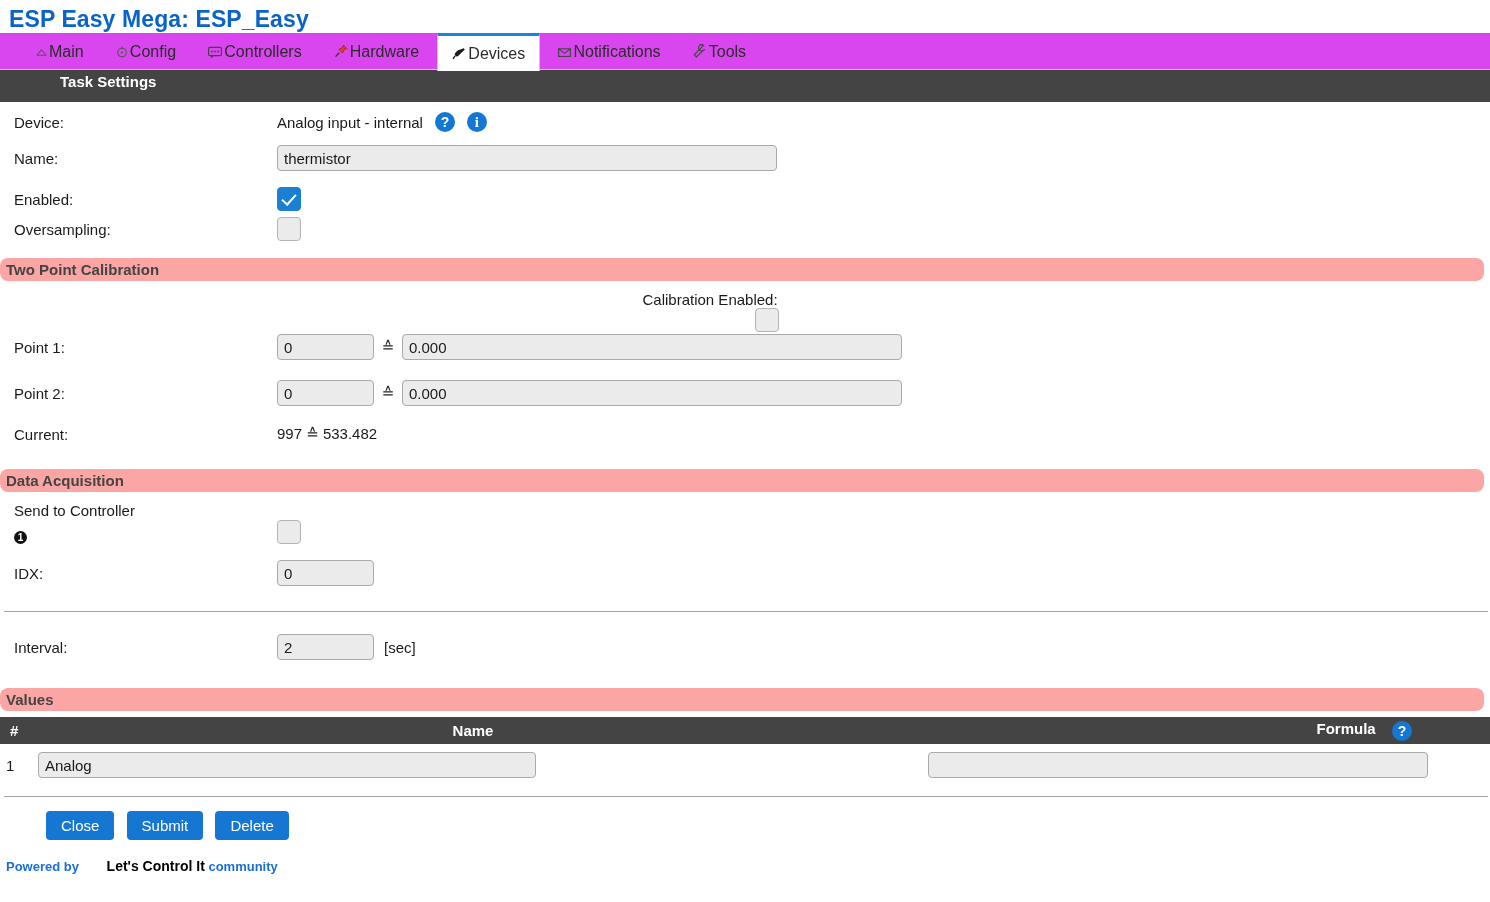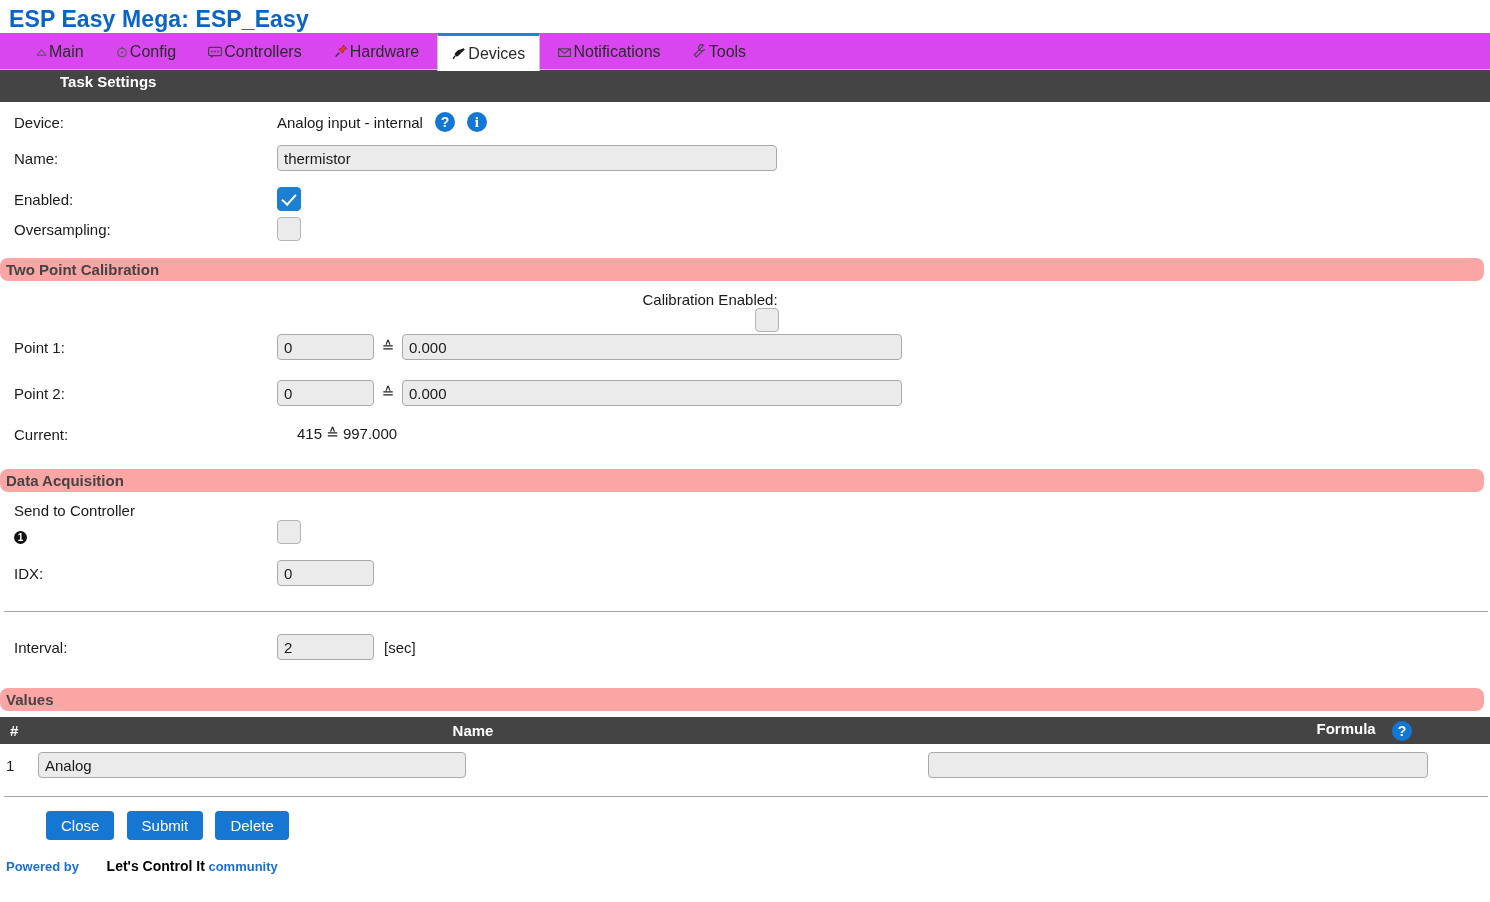--- a/index.html
+++ b/index.html
@@ -115,21 +115,21 @@
     font-size: 15px;
     color: #1a1a1a;
     padding: 0 6px;
     outline: none;
   }
   .in-name  { width: 500px; }
   .in-small { width: 97px; }
   .in-wide  { width: 500px; }
   .in-idx   { width: 97px; }
   .in-interval { width: 97px; }
-  .in-vname { width: 428px; }
+  .in-vname { width: 498px; }
   .in-formula { width: 500px; }
 
   
   .cb {
     width: 24px;
     height: 24px;
     border-radius: 4px;
     box-sizing: border-box;
     border: 1px solid #b4b4b4;
     background: #ebebeb;
@@ -389,24 +389,24 @@
   <div class="flabel">Point 2:</div>
   <div class="fval">
     <input type="text" class="in-small" value="0" style="">
     <span class="eq">≙</span>
     <input type="text" class="in-wide" value="0.000" style="">
   </div>
 </div>
 
 <div class="spacer-10"></div>
 
-<div class="frow" style="height:26px;gap:20px;">
+<div class="frow" style="height:26px;">
   <div class="flabel">Current:</div>
   <div class="fval">
-    <span>415 ≙ 997.000</span>
+    <span>997 ≙ 533.482</span>
   </div>
 </div>
 
 <div class="spacer-14" style="height:22px;"></div>
 
 <div class="bar-grey">Data Acquisition</div>
 
 <div class="spacer-6"></div>
 
 <div class="frow" style="height:58px; align-items:flex-start;">

